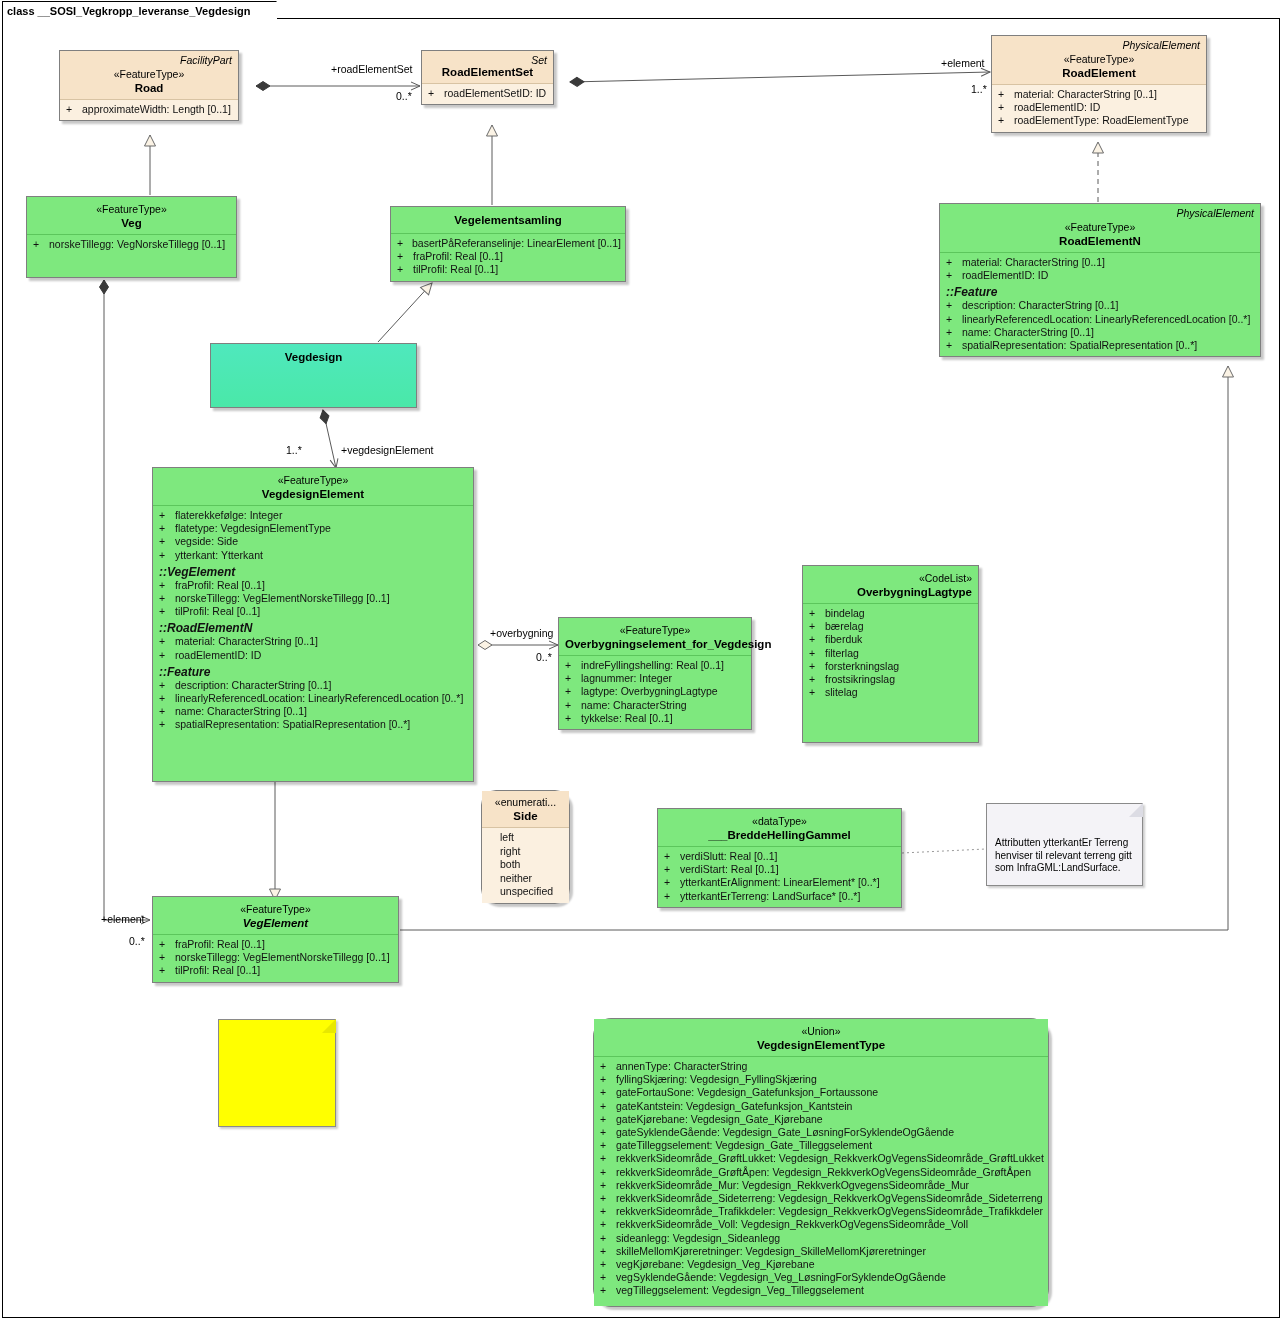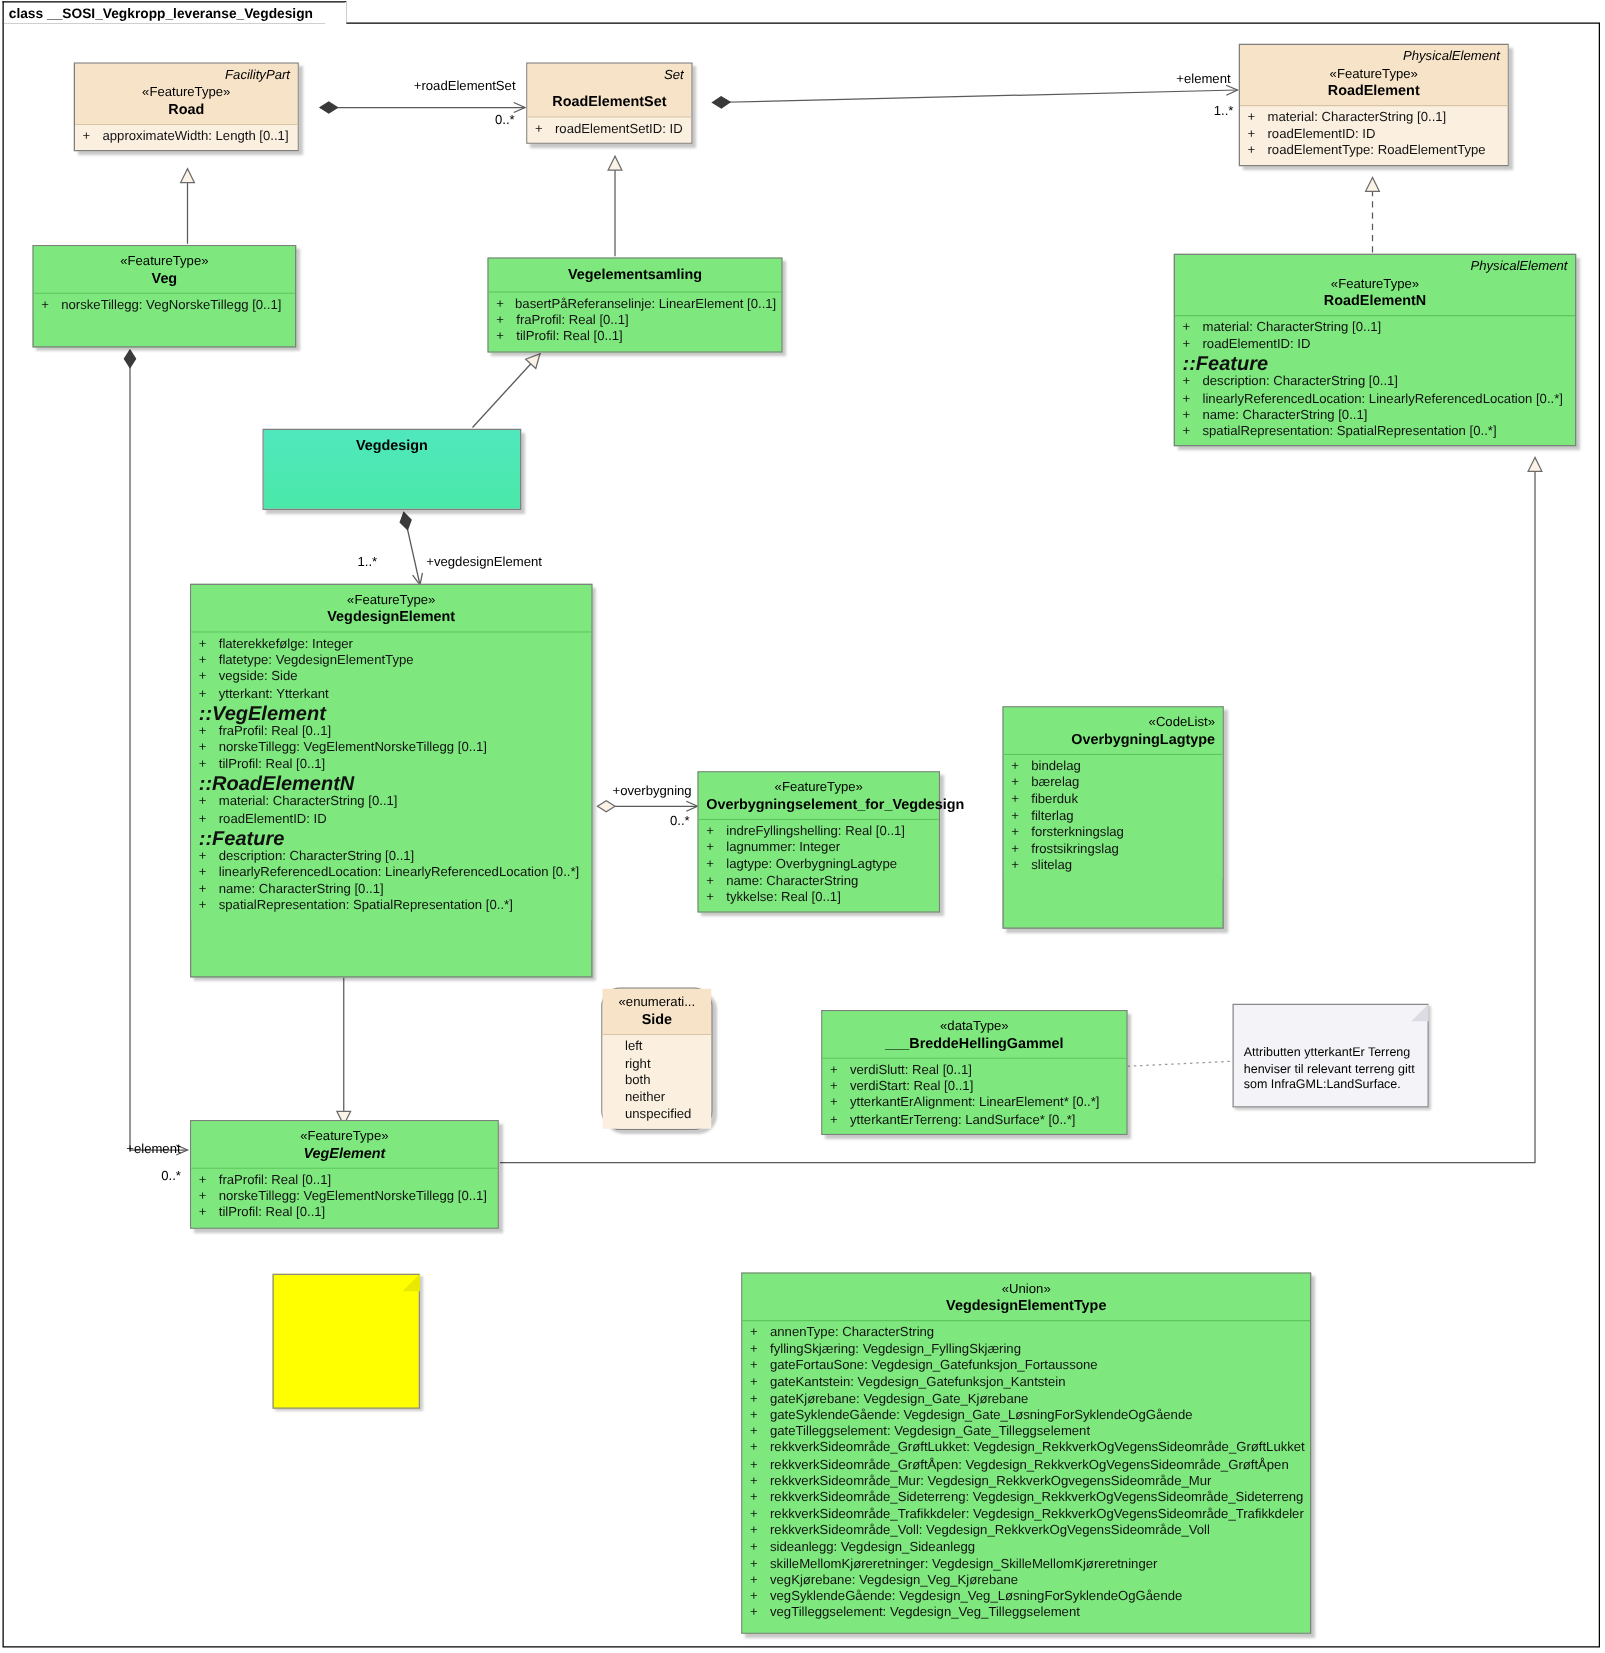--- a/index.html
+++ b/index.html
@@ -31,21 +31,21 @@
   .green .hdr{background:#7ee87e;}
   .cream{background:#fbf0e0;}
   .cream .hdr{background:#f7e3c8;}
   .cream .body{background:#fbf0e0;border-top-color:#d8c3a3;}
   .teal{background:linear-gradient(180deg,#4fe8bd 0%,#4ae8a8 100%);}
 
   
   .attr{font-size:10.5px;line-height:13.2px;color:#111;white-space:nowrap;display:flex;}
   .attr .vis{display:inline-block;width:16px;text-align:left;padding-left:2px;}
   .attr .txt{display:inline-block;}
-  .sect{font-size:16px;line-height:14px;font-style:italic;font-weight:bold;color:#111;padding-left:2px;margin-top:3px;}
+  .sect{font-size:12px;line-height:14px;font-style:italic;font-weight:bold;color:#111;padding-left:2px;margin-top:3px;}
   .enumrow{font-size:10.5px;line-height:13.5px;color:#111;padding-left:14px;}
 
   
   .note{position:absolute;box-sizing:border-box;border:1px solid #8a8a8a;
         font-size:10px;line-height:12.5px;color:#000;padding:8px 0 6px 8px;
         box-shadow:2px 2px 2px rgba(0,0,0,0.2);white-space:pre-line;}
   .note.yellow{background:#ffff00;}
   .note.grey{background:#f4f3f7;}
   .note .fold{position:absolute;right:-1px;top:-1px;width:0;height:0;
         border-left:14px solid transparent;border-bottom:14px solid #fff;}
@@ -129,21 +129,21 @@
     </div>
     <div class="body">
       <div class="attr">
           <span class="vis">+</span>
           <span class="txt">approximateWidth: Length [0..1]</span>
         </div>
     </div>
   </div>
 
   <div class="cls cream" style="left:421px;top:50px;width:133px;">
-    <div class="hdr" style="padding-top:24px;">
+    <div class="hdr" style="padding-top:14px;">
       <span class="corner">Set</span>
       <div class="cname">RoadElementSet</div>
     </div>
     <div class="body">
       <div class="attr">
           <span class="vis">+</span>
           <span class="txt">roadElementSetID: ID</span>
         </div>
     </div>
   </div>
@@ -427,21 +427,21 @@
           <span class="vis">+</span>
           <span class="txt">norskeTillegg: VegElementNorskeTillegg [0..1]</span>
         </div>
       <div class="attr">
           <span class="vis">+</span>
           <span class="txt">tilProfil: Real [0..1]</span>
         </div>
     </div>
   </div>
 
-  <div class="cls green" style="left:593px;top:1018px;width:456px;">
+  <div class="cls green" style="left:593px;top:1018px;width:456px;border-radius:18px;">
     <div class="hdr" style="padding-top:6px;">
       <div class="stereo">«Union»</div>
       <div class="cname">VegdesignElementType</div>
     </div>
     <div class="body" style="padding-bottom:8px;">
       <div class="attr">
           <span class="vis">+</span>
           <span class="txt">annenType: CharacterString</span>
         </div>
       <div class="attr">

